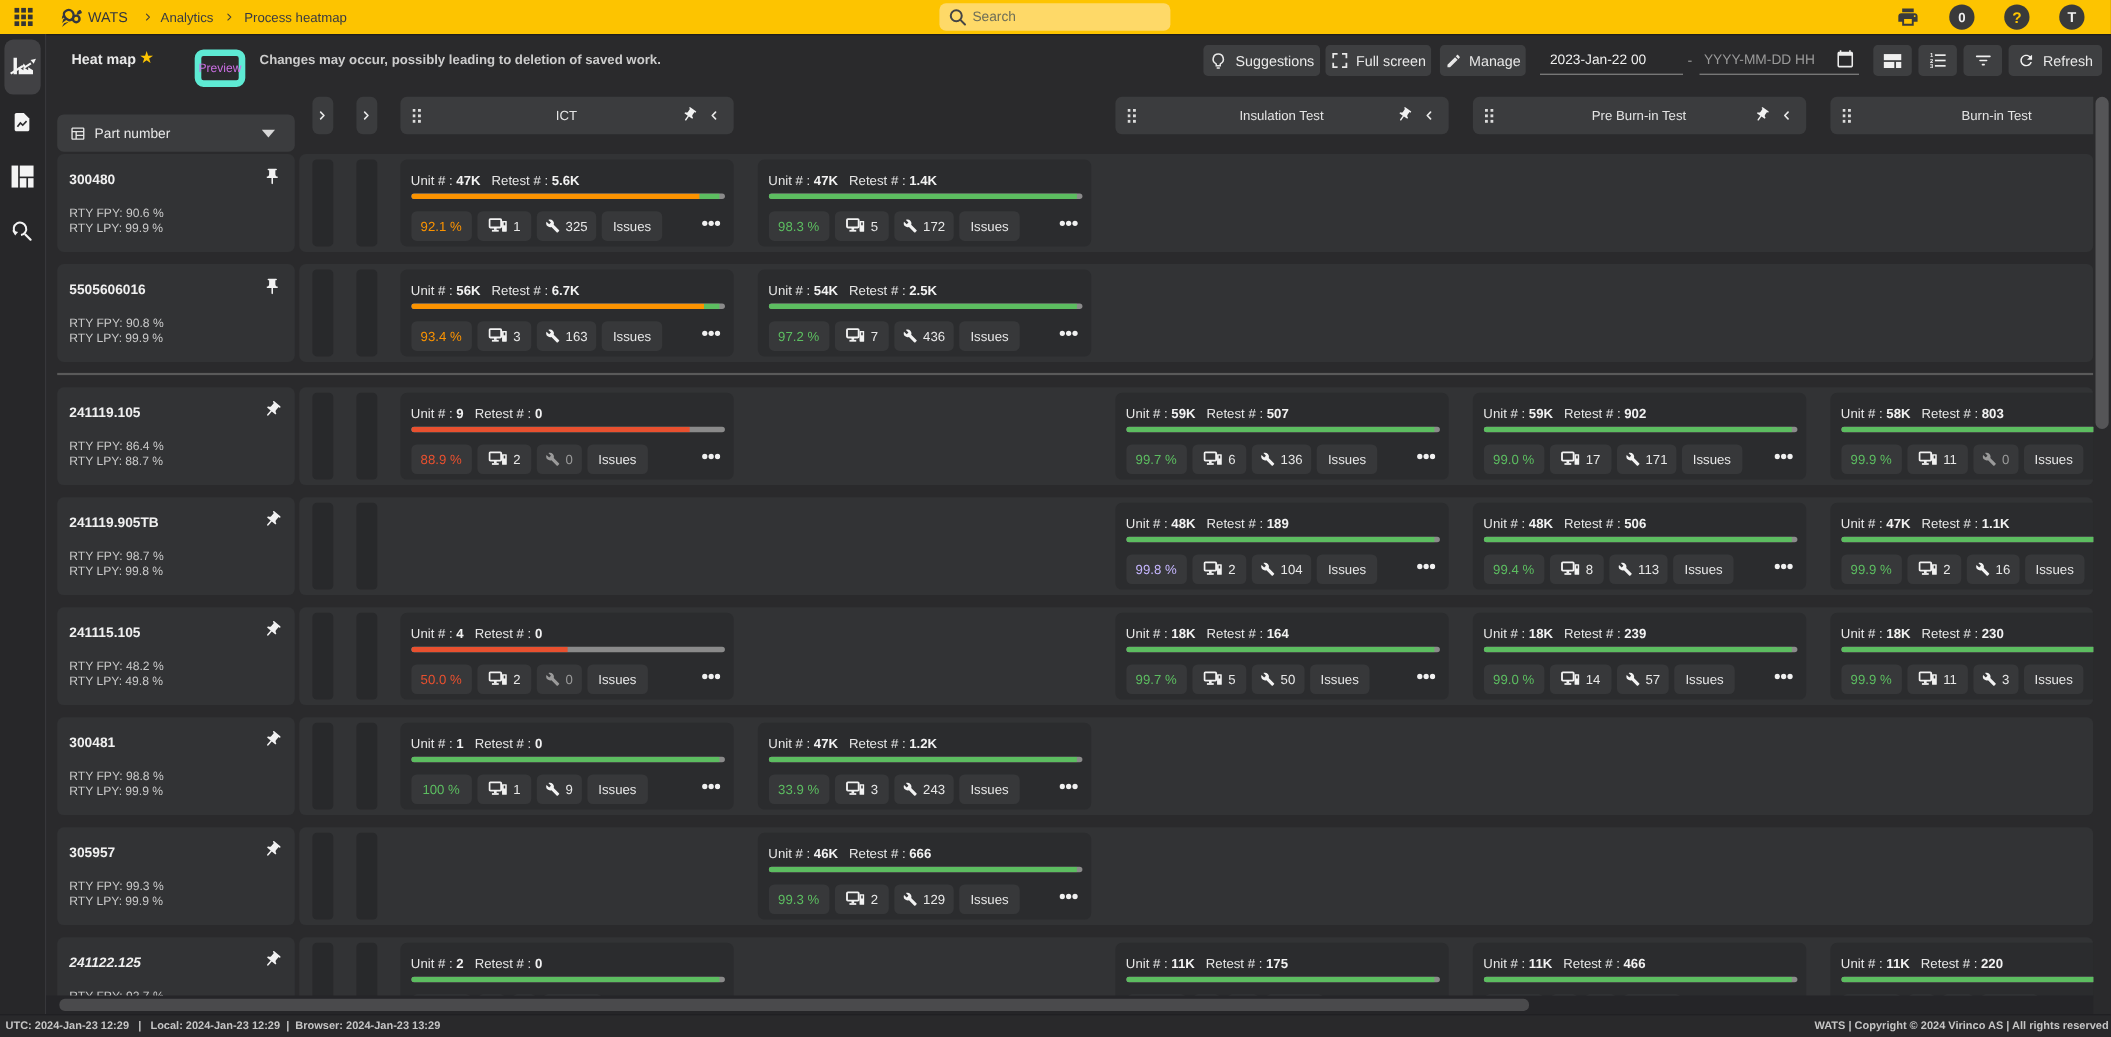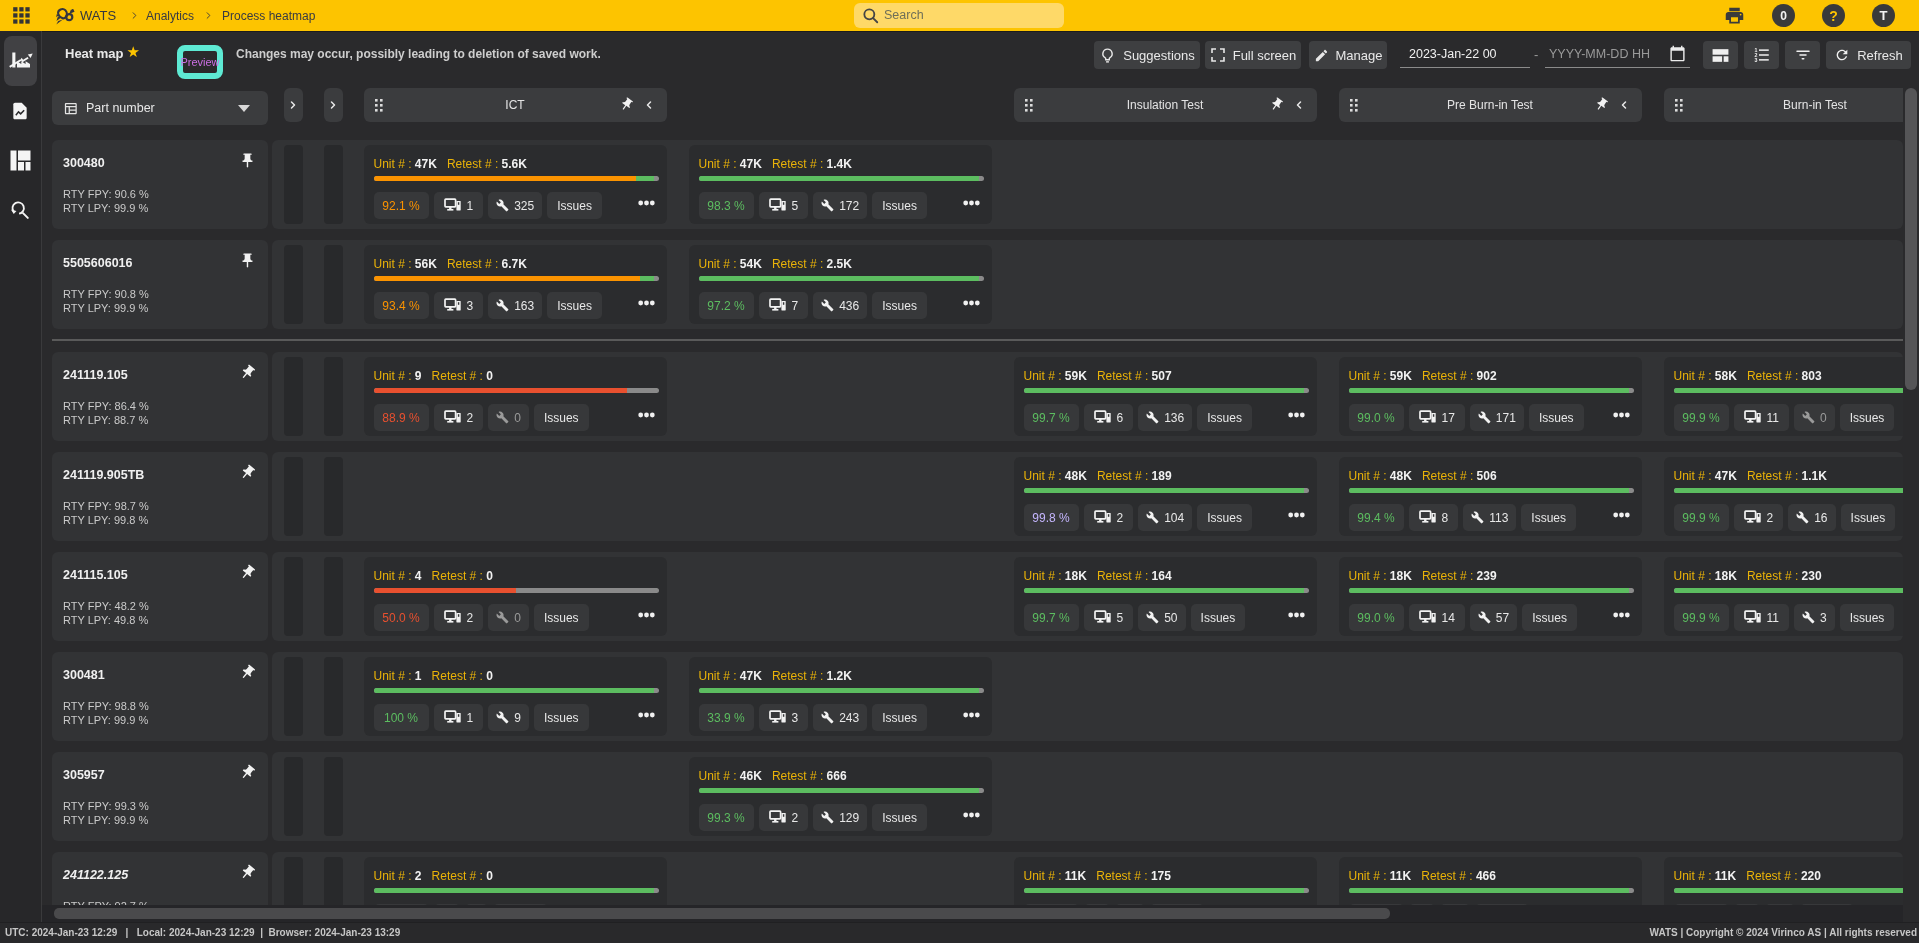--- a/index.html
+++ b/index.html
@@ -8,21 +8,21 @@
 #app { position:absolute; left:0; top:0; width:1919px; height:943px; background:#2a2a2c; }
 .abs { position:absolute; }
 .topbar { left:0; top:0; width:1919px; height:31px; background:#fdc400; }
 .toolbar-title { color:#e9e9e9; font-size:13px; font-weight:bold; }
 .btn { background:#3e3f41; border-radius:4px; color:#e8e8e8; font-size:13px;
   display:flex; align-items:center; justify-content:center; gap:7px; height:28px; }
 .hcard { background:#3b3c3e; border-radius:6px; height:34px; top:88px; display:flex; align-items:center; }
 .rowcard { background:#323335; border-radius:6px; height:89px; }
 .strip { background:#28292b; border-radius:4px; height:79px; width:19px; }
 .cellcard { background:#2b2c2e; border-radius:6px; height:79px; width:303px; }
-.lab { color:#eab308; }
+.lab { color:#e5e5e5; }
 .val { color:#f2f2f2; font-weight:bold; }
 .pill { background:#37383a; border-radius:5px; height:27px; display:inline-flex;
   align-items:center; justify-content:center; font-size:12px; color:#e8e8e8; padding:0 10px; gap:6px;}
 .parttitle { color:#f0f0f0; font-size:12.5px; font-weight:bold; }
 .rty { color:#cacaca; font-size:11px; line-height:14px; }
 .statustxt { color:#c6c6c6; font-size:10px; font-weight:bold; }
 
 </style></head><body>
 <div id="app">
 <div class="abs topbar"></div>
@@ -167,21 +167,21 @@
           <path d="M4 7h16"></path>
           <path d="M8 12h8"></path>
           <path d="M11 17h2"></path>
         </g>
       </svg>
     </div>
 <div class="abs btn" style="left:1826px;top:41px;width:85px;"><svg width="16" height="16" viewBox="0 0 24 24">
         <path fill="#f0f0f0" d="M17.65 6.35C16.2 4.9 14.21 4 12 4c-4.42 0-7.99 3.58-7.99 8s3.57 8 7.99 8c3.73 0 6.84-2.55 7.73-6h-2.08c-.82 2.33-3.04 4-5.65 4-3.31 0-6-2.69-6-6s2.69-6 6-6c1.66 0 3.14.69 4.22 1.78L13 11h7V4l-2.35 2.35z"></path>
       </svg>Refresh</div>
 <div class="abs" style="left:0;top:87px;width:1903px;height:820px;overflow:hidden;">
-<div class="abs hcard" style="left:52px;top:4px;width:216px;">
+<div class="abs hcard" style="left:52px;top:17px;width:216px;">
         <span style="margin-left:11px;">
           <svg width="15" height="15" viewBox="0 0 24 24">
             <path fill="#e4e4e4" d="M20 3H5c-1.1 0-2 .9-2 2v14c0 1.1.9 2 2 2h15c1.1 0 2-.9 2-2V5c0-1.1-.9-2-2-2zM9 19H5v-9h4v9zm11 0h-9v-3.5h9V19zm0-5.5h-9V10h9v3.5zm0-5.5H5V5h15v3z"></path>
           </svg>
         </span>
         <span style="margin-left:8px;font-size:12.5px;color:#e8e8e8;">Part number</span>
         <span style="position:absolute;right:18px;width:0;height:0;border-left:6px solid transparent;border-right:6px solid transparent;border-top:7px solid #d8d8d8;"></span>
       </div>
 <div class="abs hcard" style="left:283.5px;top:1px;width:19px;justify-content:center;">
         <svg width="12" height="12" viewBox="0 0 24 24">

